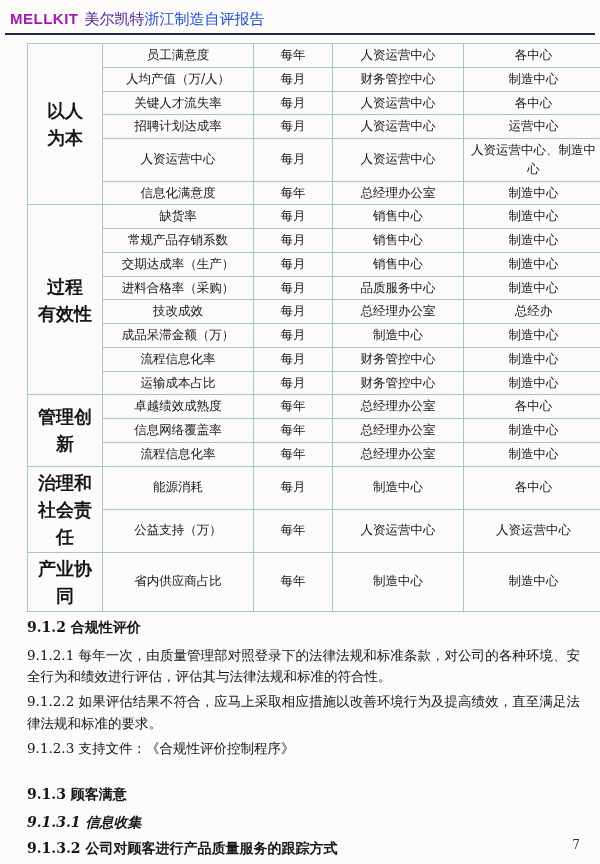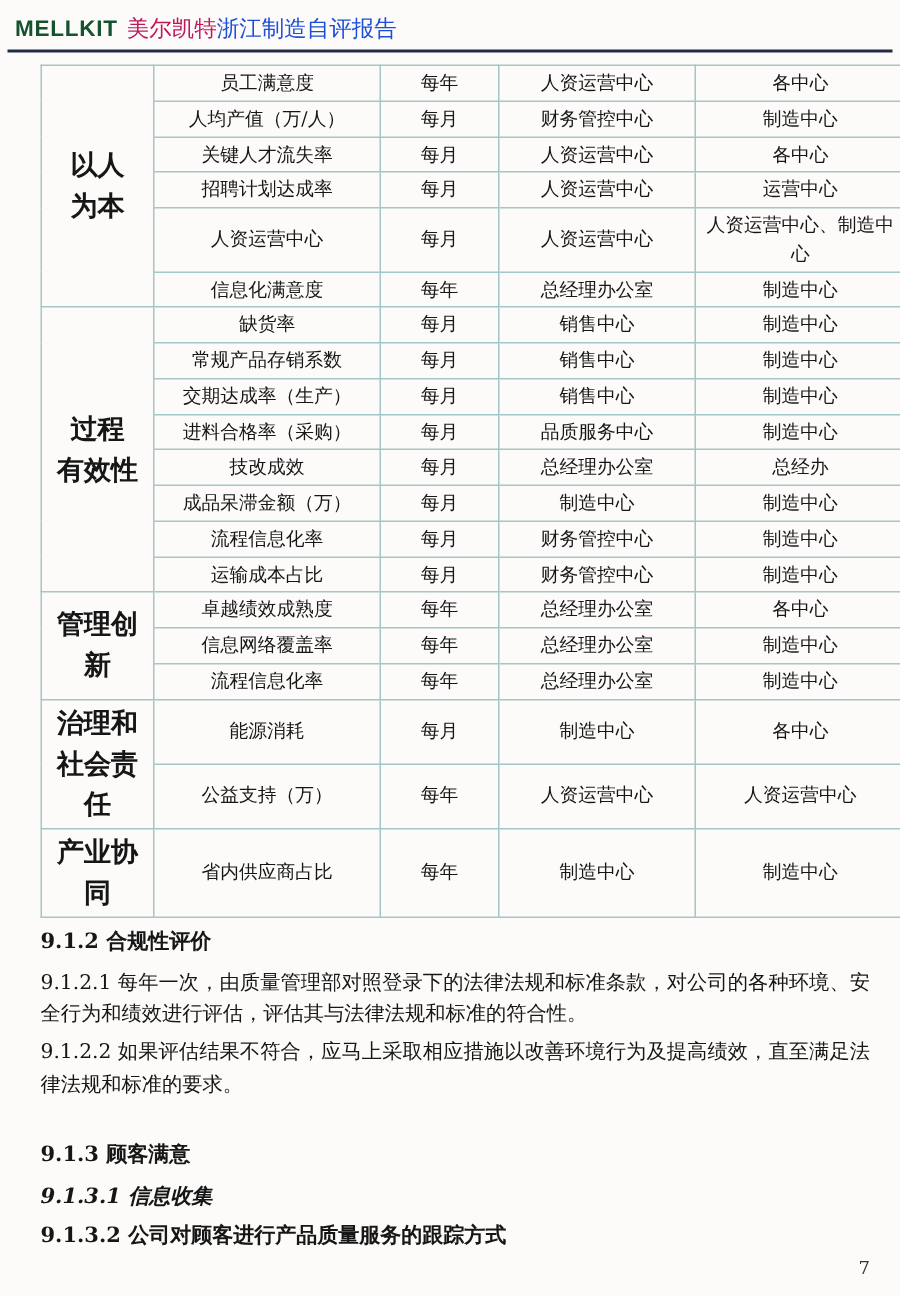--- a/index.html
+++ b/index.html
@@ -14,25 +14,25 @@
   .page-header{
     margin:10px 5px 0 5px;
     padding:0 0 4px 5px;
     border-bottom:2px solid #1f2b48;
     font-size:15px;
     white-space:nowrap;
   }
   .brand{
     font-family:"Liberation Sans","DejaVu Sans",sans-serif;
     font-weight:bold;
-    color:#14532d;
+    color:#a21caf;
     letter-spacing:0.5px;
     margin-right:6px;
   }
-  .company{color:#be185d;}
+  .company{color:#4c1d95;}
   .report-title{color:#1d4ed8;}
   .content{padding:8px 18px 0 27px;}
   table.kpi{
     border-collapse:collapse;
     width:555px;
     font-size:12.5px;
     line-height:1.5;
     table-layout:fixed;
   }
   table.kpi td{
@@ -222,20 +222,21 @@
         <td class="owner">制造中心</td>
         <td class="target">制造中心</td>
       </tr>
     </tbody>
   </table>
 
   <div class="sec">
     <div class="h-sec h-912">9.1.2 合规性评价</div>
     <p class="para">9.1.2.1 每年一次，由质量管理部对照登录下的法律法规和标准条款，对公司的各种环境、安全行为和绩效进行评估，评估其与法律法规和标准的符合性。</p>
     <p class="para">9.1.2.2 如果评估结果不符合，应马上采取相应措施以改善环境行为及提高绩效，直至满足法律法规和标准的要求。</p>
+    <p class="para">9.1.2.3 支持文件：《合规性评价控制程序》</p>
     <div class="h-sec h-913">9.1.3  顾客满意</div>
     <div class="h-sec h-9131">9.1.3.1 信息收集</div>
     <div class="h-sec h-9132">9.1.3.2  公司对顾客进行产品质量服务的跟踪方式</div>
   </div>
 
 </div>
 
 <div class="page-number">7</div>
 
 </body></html>

